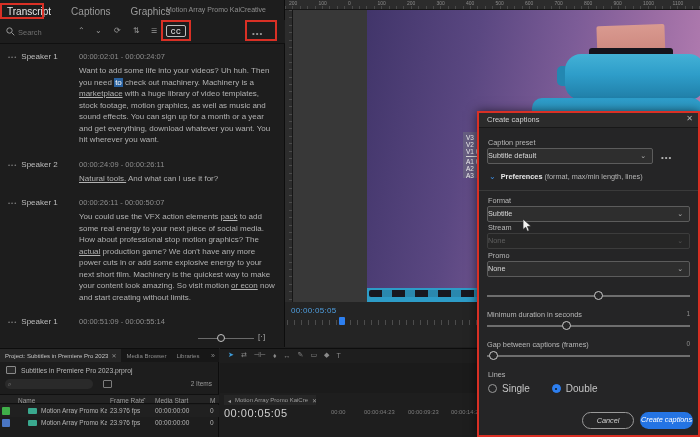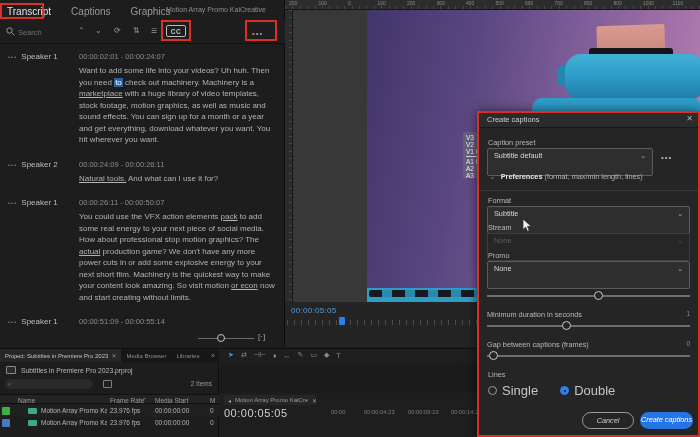--- a/index.html
+++ b/index.html
@@ -90,38 +90,38 @@
   .tl-tab { position:absolute; left:4px; top:46px; height:10px; display:flex; gap:4px; align-items:center; background:#262626; padding:0 4px; font-size:6px; color:#9d9d9d; max-width:92px; overflow:hidden; white-space:nowrap; }
   .tl-tc { position:absolute; left:4px; top:58px; font-size:11px; color:#cfcfcf; letter-spacing:.5px; }
   .tl-ruler { position:absolute; left:0; top:58px; width:480px; height:12px; }
   .tl-ruler span { position:absolute; top:2px; font-size:5.8px; color:#7d7d7d; white-space:nowrap; }
   
   .dialog { position:absolute; left:477px; top:111px; width:223px; height:326px; background:#252526; z-index:20; box-shadow:0 0 10px rgba(0,0,0,.6); }
   .dlg-title { position:absolute; left:0; top:0; width:100%; height:17px; background:#2b2b2b; border-bottom:1px solid #181818; }
   .dlg-title .t { position:absolute; left:10px; top:4px; font-size:7.5px; color:#cfcfcf; }
   .dlg-title .x { position:absolute; right:7px; top:3px; font-size:8px; color:#b0b0b0; }
   .dlg-label { position:absolute; left:11px; font-size:7.3px; color:#b8b8b8; }
-  .dlg-select { position:absolute; left:10px; height:28px; background:#2e2e2e; border:1px solid #5c5c5c; border-radius:2px; font-size:7.3px; color:#d8d8d8; line-height:14px; padding-left:6px; }
+  .dlg-select { position:absolute; left:10px; height:16px; background:#2e2e2e; border:1px solid #5c5c5c; border-radius:2px; font-size:7.3px; color:#d8d8d8; line-height:14px; }
   .dlg-select .chev { position:absolute; right:6px; top:0; color:#b5b5b5; font-size:7px; }
   .dlg-select.disabled { background:#262626; border-color:#3c3c3c; color:#5f5f5f; }
   .dlg-select.disabled .chev { color:#555; }
   .more-btn { position:absolute; left:184px; top:42px; font-size:8px; color:#b5b5b5; letter-spacing:1px; }
   .prefs { position:absolute; left:12px; top:61px; font-size:7.3px; color:#b5b5b5; }
   .prefs .chev { color:#3d8de0; margin-right:5px; font-size:8px; }
   .prefs b { color:#e8e8e8; font-weight:bold; }
   .dlg-div { position:absolute; left:0; width:100%; height:1px; background:#3a3a3a; }
   .sliders { position:absolute; left:10px; top:166px; width:203px; }
   .sl-block { position:relative; height:30px; }
   .sl-row { display:flex; justify-content:space-between; font-size:7.3px; color:#b8b8b8; padding-top:3px; }
   .sl-val { color:#8f8f8f; font-size:6.5px; }
   .sl-track { position:absolute; left:0; top:18px; width:100%; height:1.5px; background:#6e6e6e; }
   .sl-thumb { position:absolute; top:13.5px; width:9px; height:9px; border:1.5px solid #c9c9c9; border-radius:50%; background:#252526; margin-left:-4.5px; }
   .lines-label { top:259px; }
   .radios { position:absolute; left:11px; top:272px; display:flex; gap:22px; }
-  .radio { display:flex; align-items:center; gap:5px; font-size:13px; color:#c5c5c5; }
+  .radio { display:flex; align-items:center; gap:5px; font-size:10px; color:#c5c5c5; }
   .rdot { width:9px; height:9px; border:1px solid #9a9a9a; border-radius:50%; position:relative; background:#252526; }
   .rdot.on { border-color:#2d7ff0; background:#2d7ff0; }
   .rdot.on::after { content:""; position:absolute; left:2.5px; top:2.5px; width:2px; height:2px; background:#10131a; border-radius:50%; }
   .btn { position:absolute; height:17px; border-radius:9px; font-size:7.3px; text-align:center; line-height:16px;font-style:italic; }
   .btn-cancel { left:105px; top:301px; width:52px; border:1px solid #9a9a9a; color:#d0d0d0; }
   .btn-create { left:163px; top:301px; width:53px; background:#2474e4; color:#fff; }
   
   .cursor { position:absolute; left:46px; top:108px; z-index:5; }
   
   .anno { position:absolute; border:2px solid #d93025; z-index:30; pointer-events:none; }

